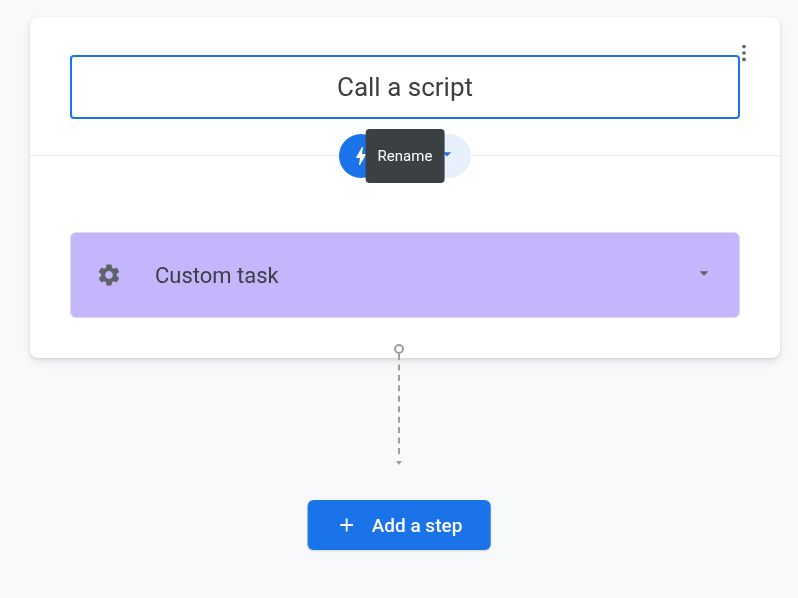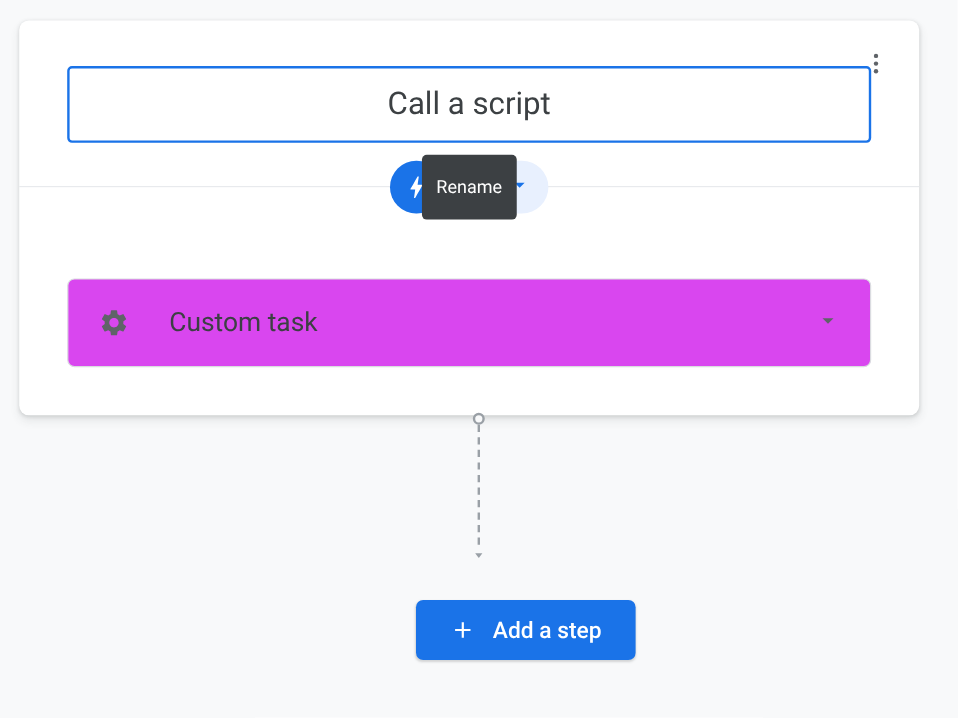--- a/index.html
+++ b/index.html
@@ -11,21 +11,21 @@
       font-family: 'Google Sans', Roboto, Arial, sans-serif;
       background: #f8f9fa;
       width: 798px;
       height: 598px;
       position: relative;
       overflow: hidden;
     }
     .card {
       position: absolute;
       top: 17px;
-      left: 16px;
+      left: 30px;
       width: 750px;
       background: #fff;
       border-radius: 8px;
       box-shadow: 0 1px 3px rgba(60,64,67,0.15), 0 4px 8px rgba(60,64,67,0.1);
       padding-bottom: 40px;
     }
     .card-header {
       position: relative;
       padding: 38px 40px 20px 40px;
     }
@@ -116,22 +116,22 @@
       transform: translate(-50%, -50%);
       z-index: 10;
       white-space: nowrap;
     }
     .task-row {
       margin: 54px 40px 0 40px;
     }
     .task-select {
       display: flex;
       align-items: center;
-      height: 74px;
-      background: #d946ef;
+      height: 86px;
+      background: #c4b5fd;
       border: 1px solid #dadce0;
       border-radius: 6px;
       padding: 16px 24px;
       cursor: pointer;
     }
     .task-gear {
       width: 28px;
       height: 28px;
       display: flex;
       align-items: center;
@@ -191,21 +191,20 @@
       border-radius: 6px;
       height: 50px;
       padding: 0 28px;
       font-size: 19px;
       font-weight: 500;
       font-family: inherit;
       display: flex;
       align-items: center;
       cursor: pointer;
       box-shadow: 0 1px 2px rgba(60,64,67,0.2);
-      margin-left: 39px;
     }
     .add-step-btn svg {
       fill: #fff;
       width: 22px;
       height: 22px;
       margin-right: 14px;
     }
   </style>
 </head>
 <body>

